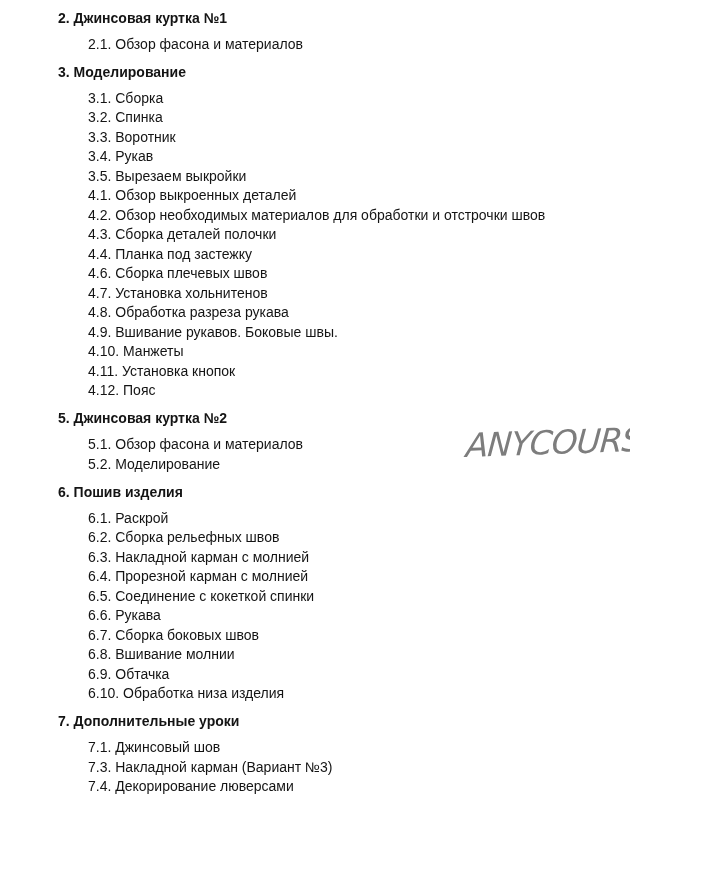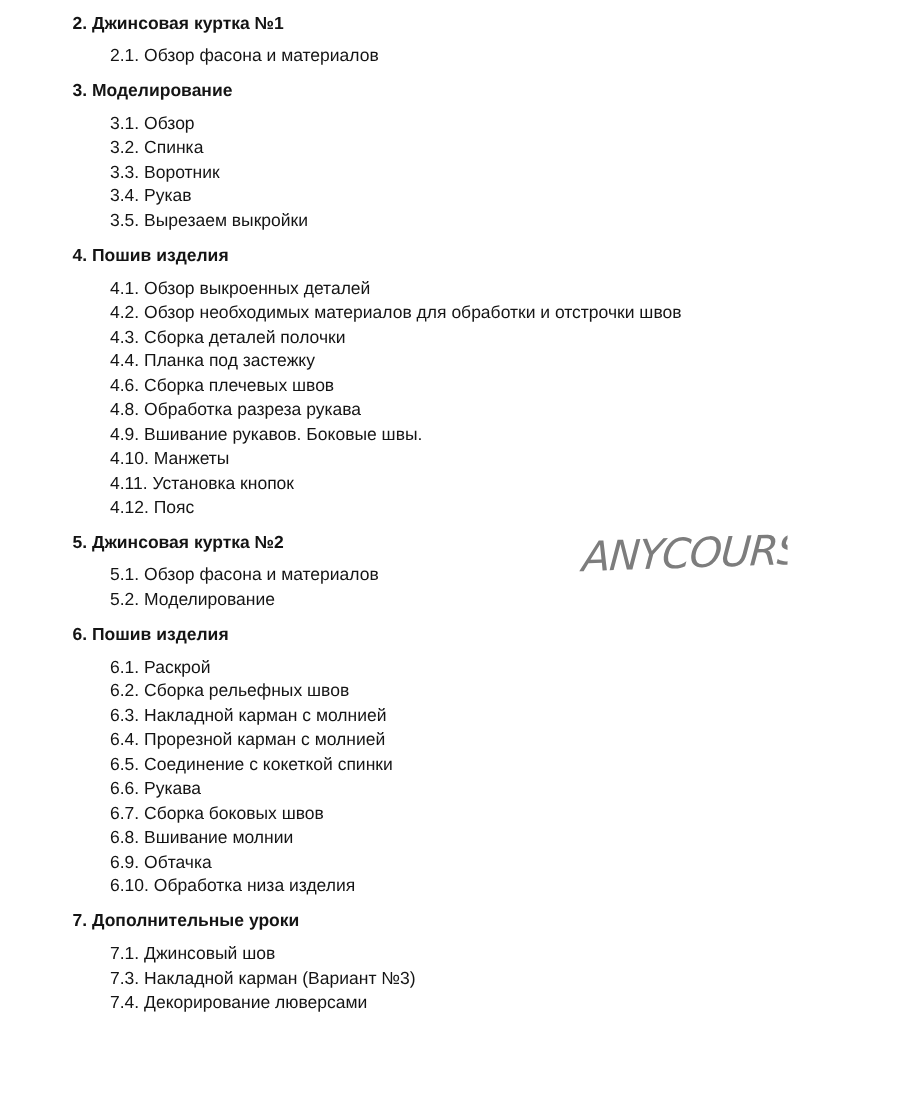--- a/index.html
+++ b/index.html
@@ -56,33 +56,33 @@
 <body>
 
 <div class="page">
   <div class="toc" id="toc">
       <div class="toc-section">
         <div class="section-heading"><span>2. </span><span>Джинсовая куртка №1</span></div>
         <div class="toc-item"><span>2.1. </span><span>Обзор фасона и материалов</span></div>
       </div>
       <div class="toc-section">
         <div class="section-heading"><span>3. </span><span>Моделирование</span></div>
-        <div class="toc-item"><span>3.1. </span><span>Обзор</span></div>
+        <div class="toc-item"><span>3.1. </span><span>Сборка</span></div>
         <div class="toc-item"><span>3.2. </span><span>Спинка</span></div>
         <div class="toc-item"><span>3.3. </span><span>Воротник</span></div>
         <div class="toc-item"><span>3.4. </span><span>Рукав</span></div>
         <div class="toc-item"><span>3.5. </span><span>Вырезаем выкройки</span></div>
       </div>
       <div class="toc-section">
-        <div class="section-heading"><span>4. </span><span>Пошив изделия</span></div>
         <div class="toc-item"><span>4.1. </span><span>Обзор выкроенных деталей</span></div>
         <div class="toc-item"><span>4.2. </span><span>Обзор необходимых материалов для обработки и отстрочки швов</span></div>
         <div class="toc-item"><span>4.3. </span><span>Сборка деталей полочки</span></div>
         <div class="toc-item"><span>4.4. </span><span>Планка под застежку</span></div>
         <div class="toc-item"><span>4.6. </span><span>Сборка плечевых швов</span></div>
+        <div class="toc-item"><span>4.7. </span><span>Установка хольнитенов</span></div>
         <div class="toc-item"><span>4.8. </span><span>Обработка разреза рукава</span></div>
         <div class="toc-item"><span>4.9. </span><span>Вшивание рукавов. Боковые швы.</span></div>
         <div class="toc-item"><span>4.10. </span><span>Манжеты</span></div>
         <div class="toc-item"><span>4.11. </span><span>Установка кнопок</span></div>
         <div class="toc-item"><span>4.12. </span><span>Пояс</span></div>
       </div>
       <div class="toc-section">
         <div class="section-heading"><span>5. </span><span>Джинсовая куртка №2</span></div>
         <div class="toc-item"><span>5.1. </span><span>Обзор фасона и материалов</span></div>
         <div class="toc-item"><span>5.2. </span><span>Моделирование</span></div>

